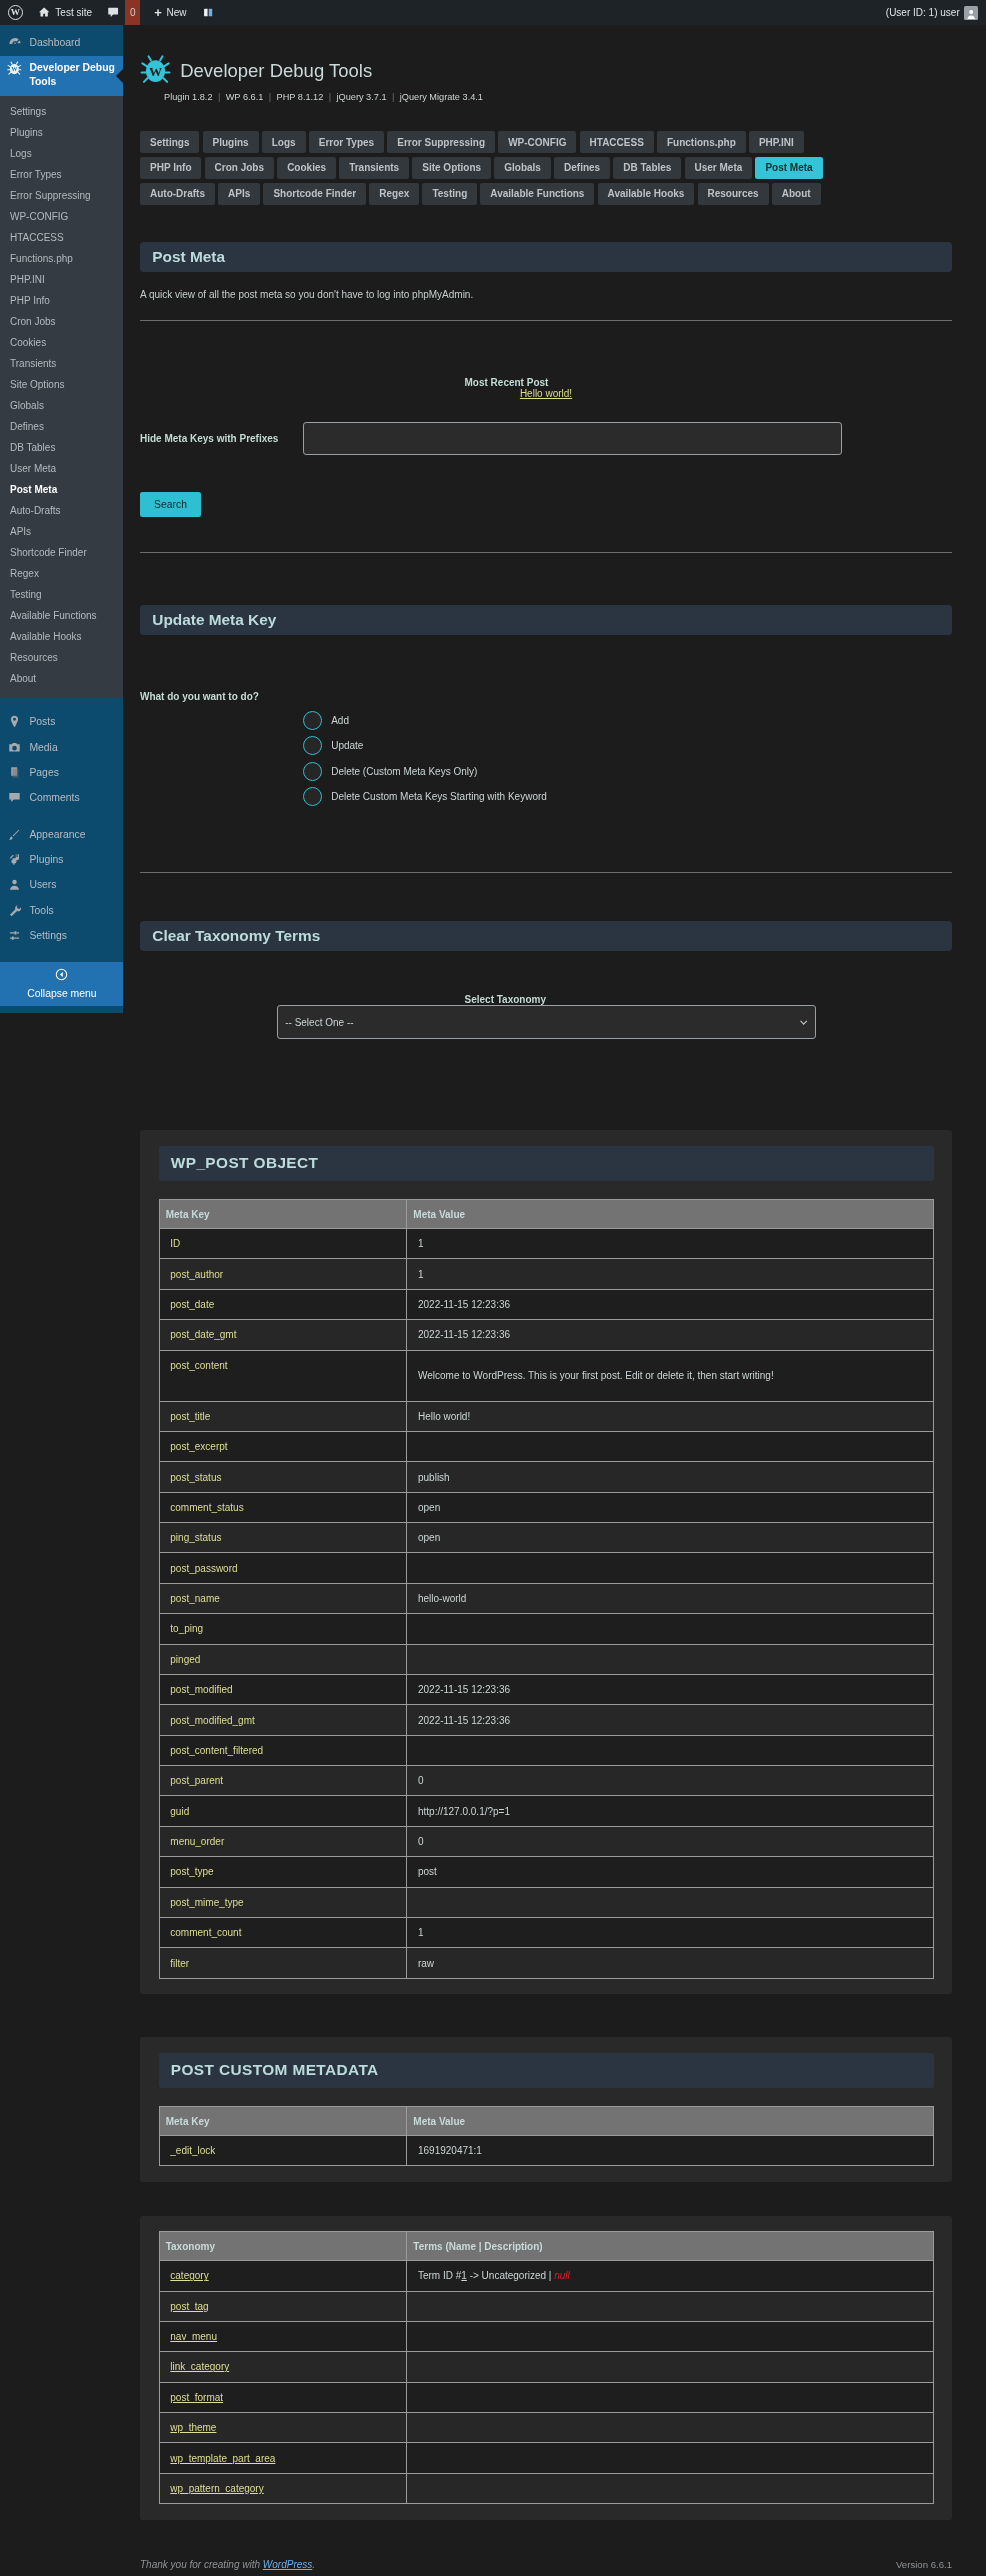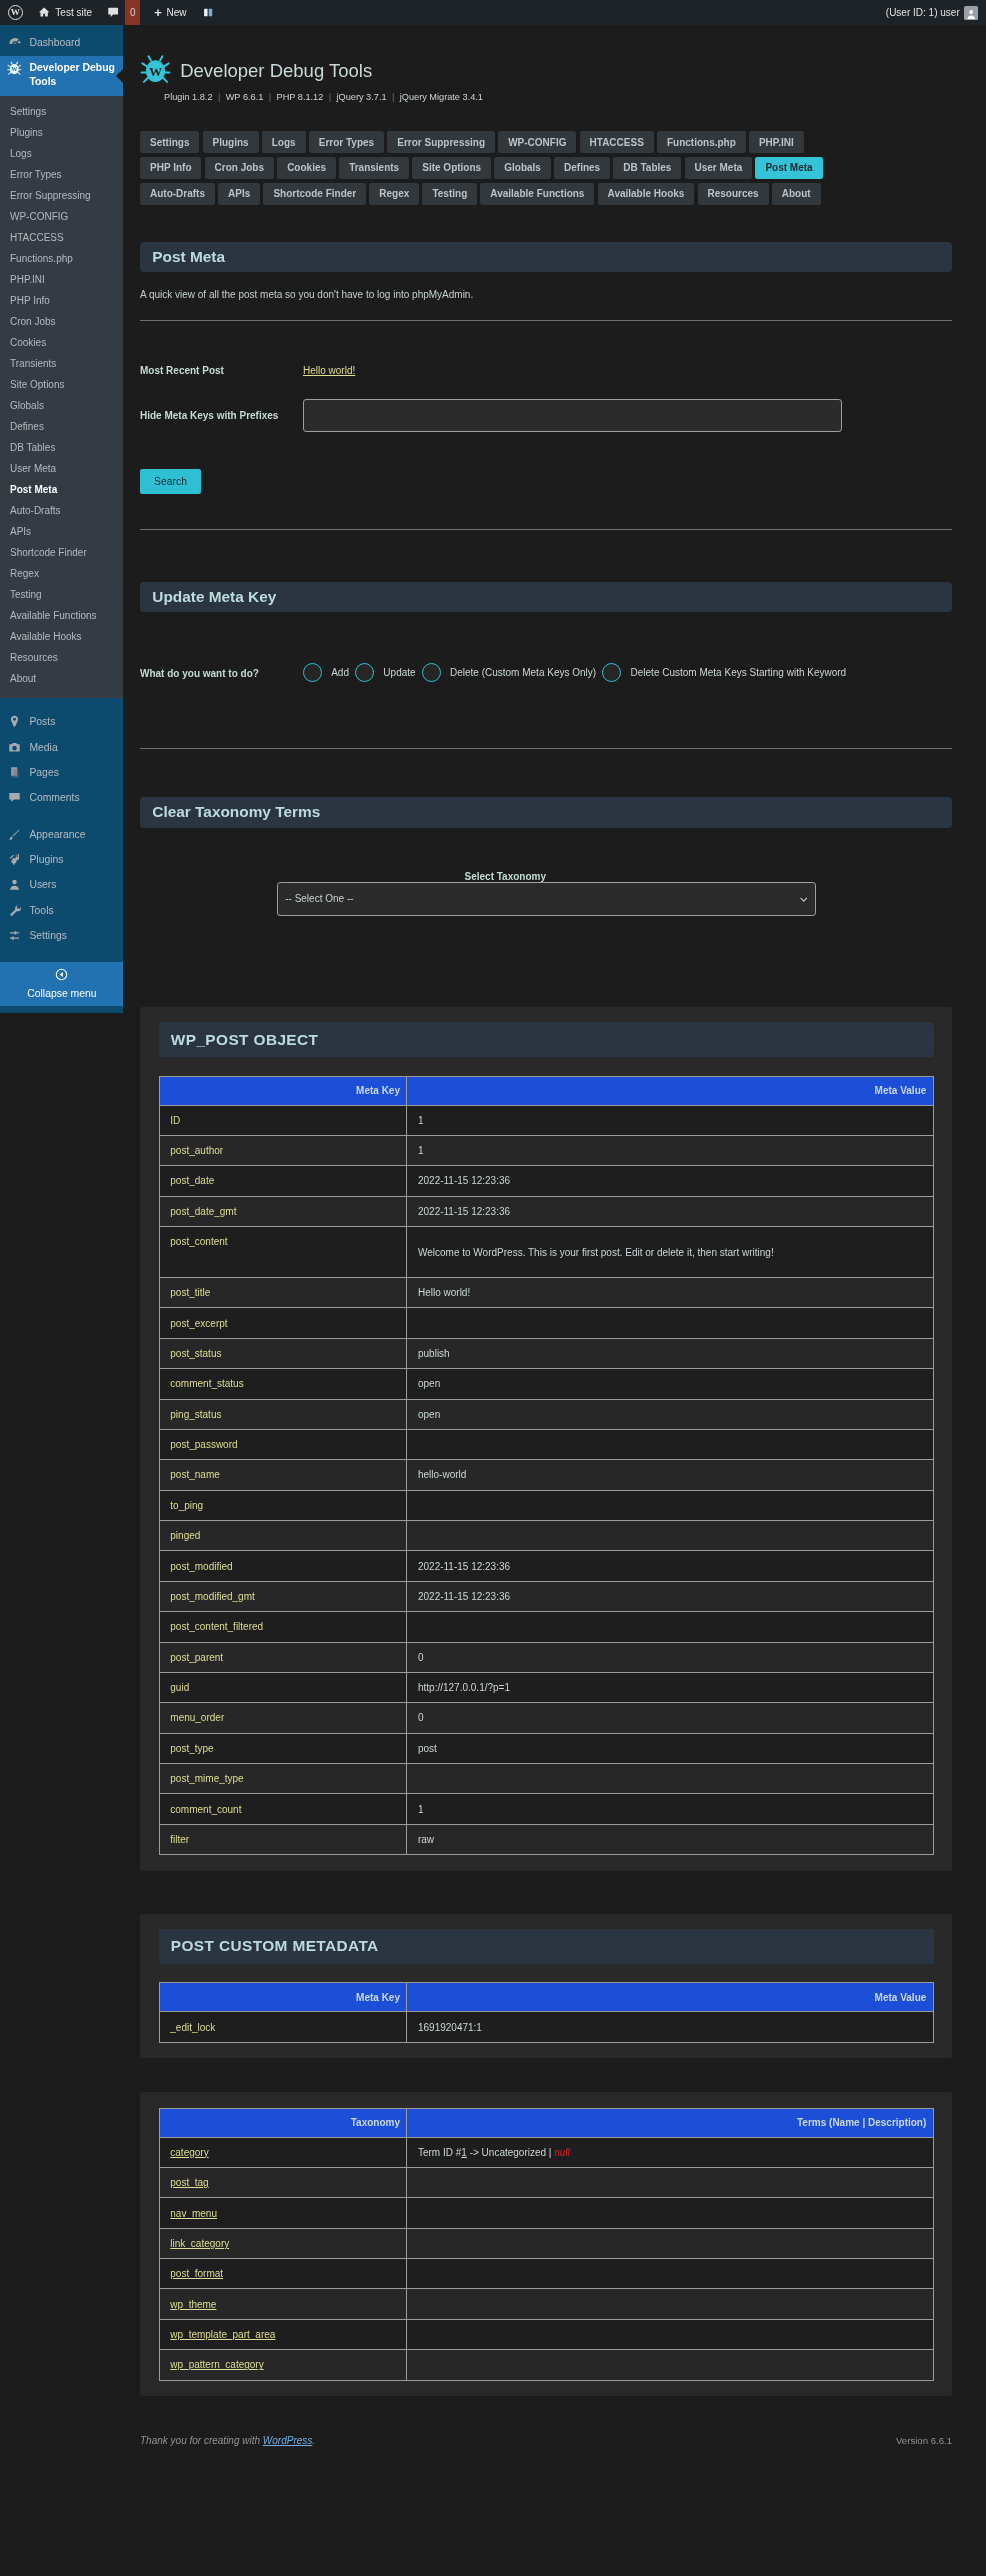--- a/index.html
+++ b/index.html
@@ -78,40 +78,40 @@
     font-size:15.4px; font-weight:bold; color:#bcdcdc;
   }
   .sb-post-meta { margin-top:37px; }
   .section-desc { margin-top:17px; color:#c4d0cf; }
   hr.divider { border:none; border-top:0.8px solid #6e6e6e; }
   .hr1 { margin-top:20px; }
   .hr2 { margin-top:35px; }
   .hr3 { margin-top:66px; }
   .form-row { display:flex; align-items:center; }
   .form-row .flabel { width:163px; flex:none; font-weight:bold; color:#c4dbd6; }
-  .row-recent { margin-top:44px; }
+  .row-recent { margin-top:56px;flex-direction:column; }
   .link-yellow { color:#dfdf8e; text-decoration:underline; cursor:pointer; }
   .row-postid { margin-top:20px; }
   .row-postid .flabel, .row-hide .flabel, .row-tax .flabel { align-self:center; }
   input.txt {
     background:#2b2b2b; border:0.8px solid #9aa1a6; border-radius:3.1px;
     color:#c9d4d4; font-family:inherit; font-size:10px;
     height:33px; padding:0 9.2px;
   }
   .inp-postid { width:128px; }
   .inp-hide { width:539px; }
   .row-hide { margin-top:23px; }
   .btn-search {
     margin-top:37px; background:#2ebfd2; color:#14262a; border:none; border-radius:2.3px;
     font-family:inherit; font-size:10.4px; padding:7px 14px; cursor:pointer; display:inline-block;
   }
   .sb-update { margin-top:52px; }
   .radio-block { margin-top:51px; display:flex; }
   .radio-q { width:163px; flex:none; font-weight:bold; color:#c4dbd6; padding-top:4.6px; }
-  .radio-list { display:flex; flex-direction:row; gap:6.2px; }
+  .radio-list { display:flex; flex-direction:column; gap:6.2px;margin-top:25px; }
   .radio-row { display:flex; align-items:center; gap:9.2px; cursor:pointer; }
   .radio-circle {
     width:19px; height:19px; border-radius:50%; flex:none;
     border:1.5px solid #2ebfd2; background:#262626;
   }
   .radio-row .rlabel { color:#ccd6d6; }
   .sb-cleartax { margin-top:48px; }
   .row-tax { margin-top:43px;flex-direction:column; }
   select.sel {
     background:#2b2b2b; border:0.8px solid #9aa1a6; border-radius:3.1px;
@@ -130,21 +130,21 @@
   .panel-wp { margin-top:91px; }
   .panel-custom { margin-top:43px; }
   .panel-tax { margin-top:34px; }
   .panel-bar {
     background:#2b3541; border-radius:3.1px; padding:8.5px 12.3px;
     font-size:15.4px; font-weight:bold; color:#bcdcdc; letter-spacing:0.4px;
   }
   table.meta { width:100%; border-collapse:collapse; margin-top:18.5px; }
   table.meta th, table.meta td { border:0.8px solid #9b9b9b; font-size:10px; }
   table.meta th {
-    background:#1d4ed8; color:#c9dada; font-weight:bold; text-align:right; padding:8.5px 6.2px;
+    background:#737373; color:#c9dada; font-weight:bold; text-align:left; padding:8.5px 6.2px;
   }
   table.meta td { padding:9.2px 10.8px; vertical-align:middle; }
   table.meta td.key { color:#dede95; width:32%; }
   table.meta td.val { color:#ccd6d6; }
   table.meta tbody tr:nth-child(odd)  { background:#1e1e1e; }
   table.meta tbody tr:nth-child(even) { background:#272727; }
   tr.tall td { height:51px; }
   tr.tall td.key { vertical-align:top; }
   td.key.taxlink { text-decoration:underline; cursor:pointer; }
   .term-link { text-decoration:underline; cursor:pointer; }

